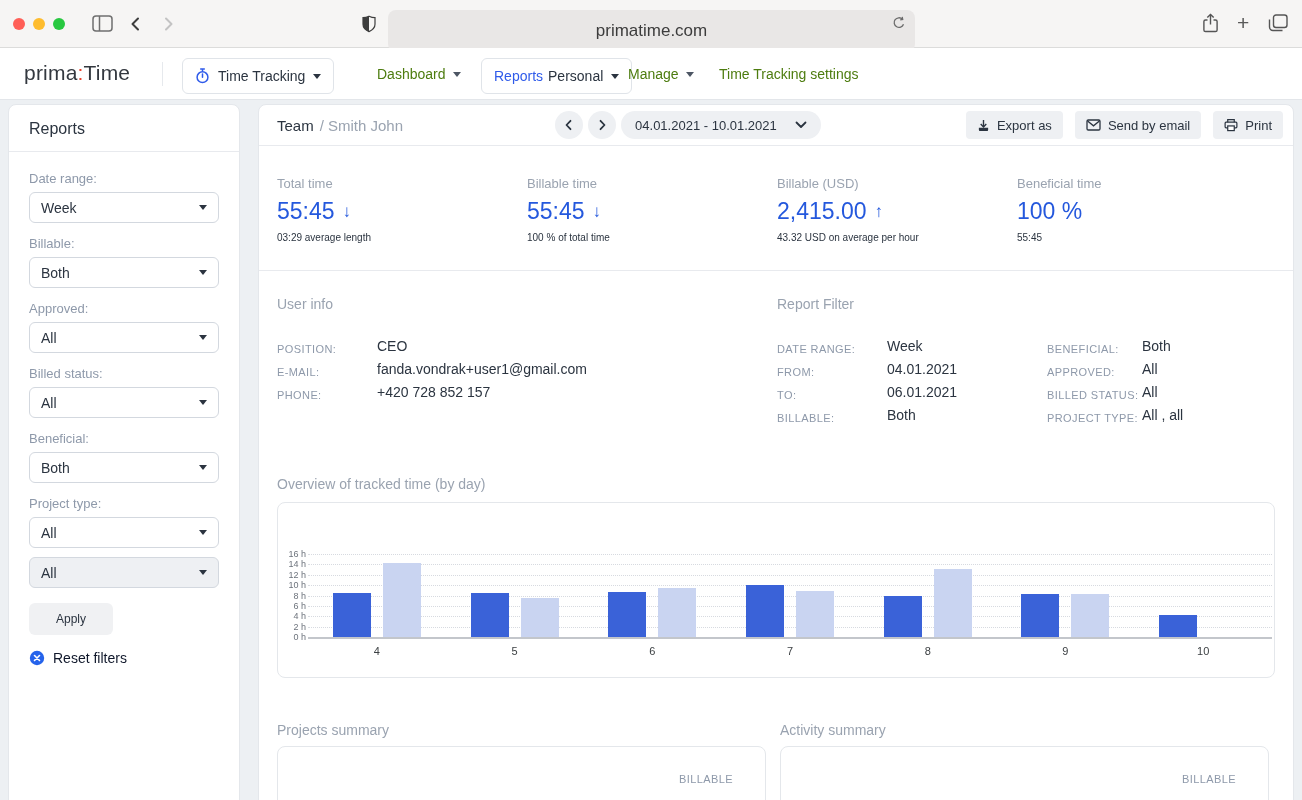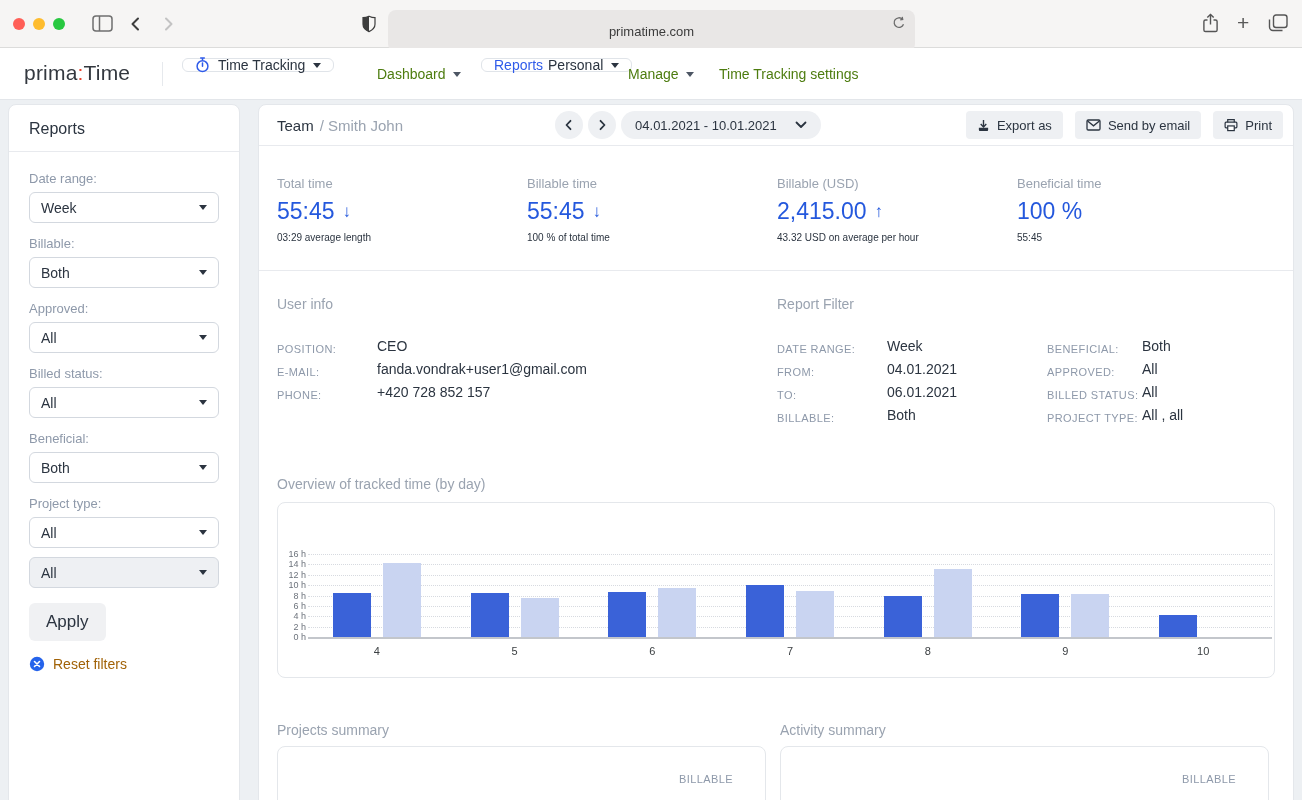--- a/index.html
+++ b/index.html
@@ -3,49 +3,49 @@
 <meta charset="utf-8">
 <style>
   * { margin:0; padding:0; box-sizing:border-box; }
   html,body { width:1302px; height:800px; overflow:hidden; }
   body { font-family:"Liberation Sans","DejaVu Sans",sans-serif; background:#edf0f3; position:relative; }
 
   
   .chrome { position:absolute; top:0; left:0; width:1302px; height:48px; background:#f6f5f4; border-bottom:1px solid #dcdcdb; }
   .chrome .dot { position:absolute; top:18px; width:12px; height:12px; border-radius:50%; }
   .chrome-icon { position:absolute; display:flex; align-items:center; justify-content:center; }
-  .urlbar { position:absolute; left:388px; top:10px; width:527px; height:42px; background:#e9e7e6; border-radius:8px; display:flex; align-items:center; justify-content:center; font-size:13px; color:#3c3c3c; }
+  .urlbar { position:absolute; left:388px; top:10px; width:527px; height:42px; background:#e9e7e6; border-radius:8px; display:flex; align-items:center; justify-content:center; font-size:17px; color:#3c3c3c; }
   .urlbar .reload { position:absolute; right:9px; top:6px; }
   .plus-glyph { font-size:21px; color:#5a5a5a; font-weight:400; }
 
   
   .appbar { position:absolute; top:48px; left:0; width:1302px; height:52px; background:#ffffff; border-bottom:1px solid #e3e6ea; }
   .logo { position:absolute; left:24px; top:13px; font-size:21px; font-weight:500; color:#33383f; letter-spacing:0.2px; }
   .logo .colon { color:#e8432d; }
   .vdiv { position:absolute; left:162px; top:14px; width:1px; height:24px; background:#e6e9ed; }
-  .hbtn { position:absolute; top:10px; height:14px; background:#fff; border:1px solid #e0e4e9; border-radius:6px; display:flex; align-items:center; gap:8px; padding:0 12px; font-size:14px; color:#2b3440; cursor:pointer; }
+  .hbtn { position:absolute; top:10px; height:36px; background:#fff; border:1px solid #e0e4e9; border-radius:6px; display:flex; align-items:center; gap:8px; padding:0 12px; font-size:14px; color:#2b3440; cursor:pointer; }
   .navitem { position:absolute; top:18px; font-size:14px; color:#4d7c0f; display:flex; align-items:center; gap:7px; cursor:pointer; }
   .caret { width:0; height:0; border-left:4.5px solid transparent; border-right:4.5px solid transparent; border-top:5.5px solid #2b3440; }
   .caret.gray { border-top-color:#4d5664; }
   .blue { color:#2f5bea; }
   .hicon { position:absolute; top:59px; width:30px; height:30px; border-radius:50%; background:#eef0f3; display:flex; align-items:center; justify-content:center; color:#3f4a5a; font-size:15px; font-weight:bold; }
 
   
   .card { background:#fff; border:1px solid #e4e7eb; border-radius:8px 8px 0 0; position:absolute; top:104px; bottom:-10px; }
   .sidebar { left:8px; width:232px; }
   .main { left:258px; width:1036px; overflow:hidden; }
 
   
   .sb-title { font-size:16px; color:#2b3440; padding:15px 20px 13px; border-bottom:1px solid #e8eaee; }
   .sb-body { padding:6px 20px; }
   .f-label { font-size:13px; color:#8e99aa; margin:13px 0 6px; }
   .select { height:31px; border:1px solid #d3d8df; border-radius:6px; background:#fff; display:flex; align-items:center; justify-content:space-between; padding:0 11px; font-size:14px; color:#2b3440; cursor:pointer; }
   .select.disabled { background:#eef0f3; margin-top:9px; }
-  .apply { margin:15px 0 6px; display:inline-block; background:#f0f1f3; border:none; border-radius:6px; padding:9px 17px; font-size:17px; color:#2b3440; font-family:inherit; cursor:pointer; }
-  .reset { display:flex; align-items:center; gap:8px; font-size:14px; color:#a16207; margin-top:9px; cursor:pointer; }
+  .apply { margin:15px 0 6px; display:inline-block; background:#f0f1f3; border:none; border-radius:6px; padding:9px 27px; font-size:12px; color:#2b3440; font-family:inherit; cursor:pointer; }
+  .reset { display:flex; align-items:center; gap:8px; font-size:14px; color:#0f172a; margin-top:9px; cursor:pointer; }
 
   
   .toolbar { height:41px; border-bottom:1px solid #e8eaee; display:flex; align-items:center; padding:0 10px 0 18px; }
   .crumb { font-size:15px; color:#2b3440; font-weight:500; }
   .crumb-rest { font-size:15px; color:#9aa3b0; margin-left:6px; font-weight:400; }
   .datenav { display:flex; align-items:center; gap:5px; margin-left:152px; }
   .circbtn { width:28px; height:28px; border-radius:50%; background:#eef0f3; display:flex; align-items:center; justify-content:center; cursor:pointer; }
   .datepill { height:28px; background:#eef0f3; border-radius:14px; display:flex; align-items:center; gap:18px; padding:0 14px; font-size:13px; color:#2b3440; cursor:pointer; }
   .actions { margin-left:auto; display:flex; gap:12px; }
   .abtn { height:28px; background:#eef0f3; border:none; border-radius:4px; display:flex; align-items:center; gap:7px; padding:0 11px; font-size:13px; color:#2b3440; font-family:inherit; cursor:pointer; }

